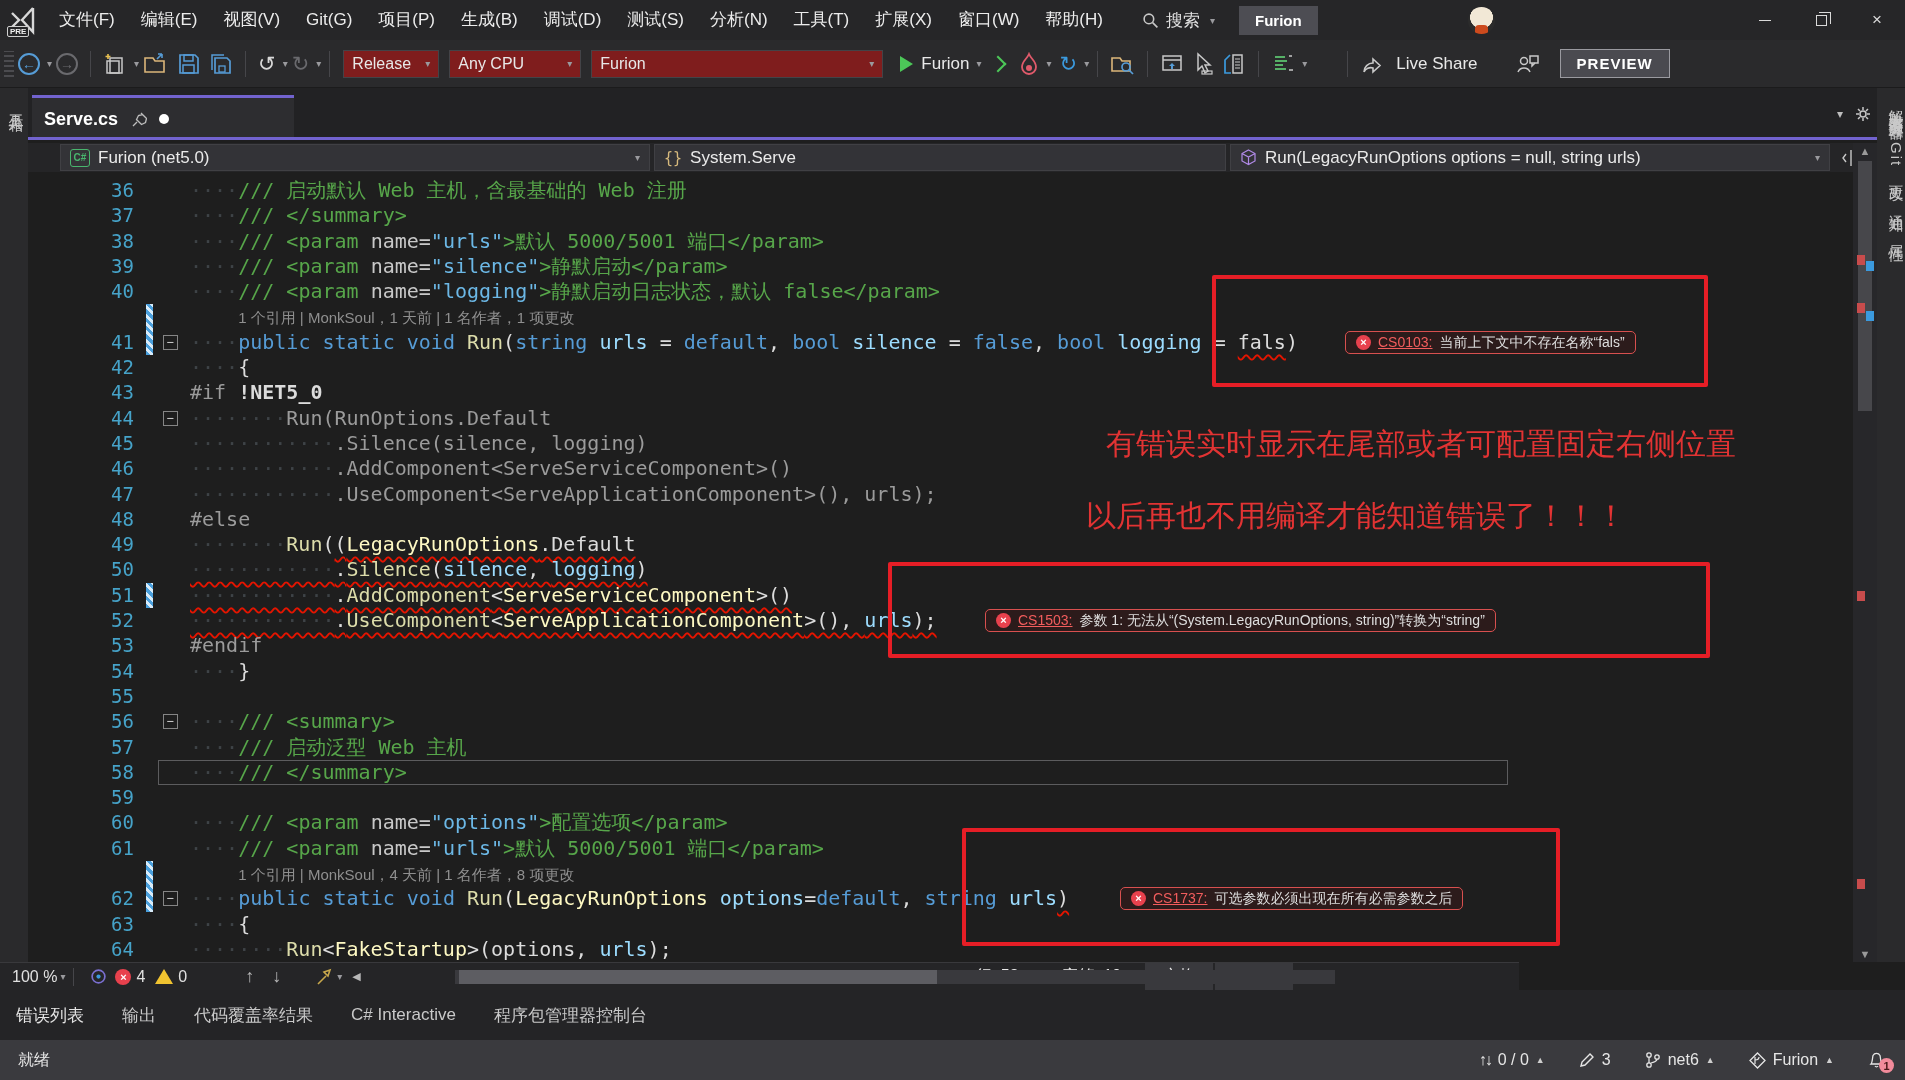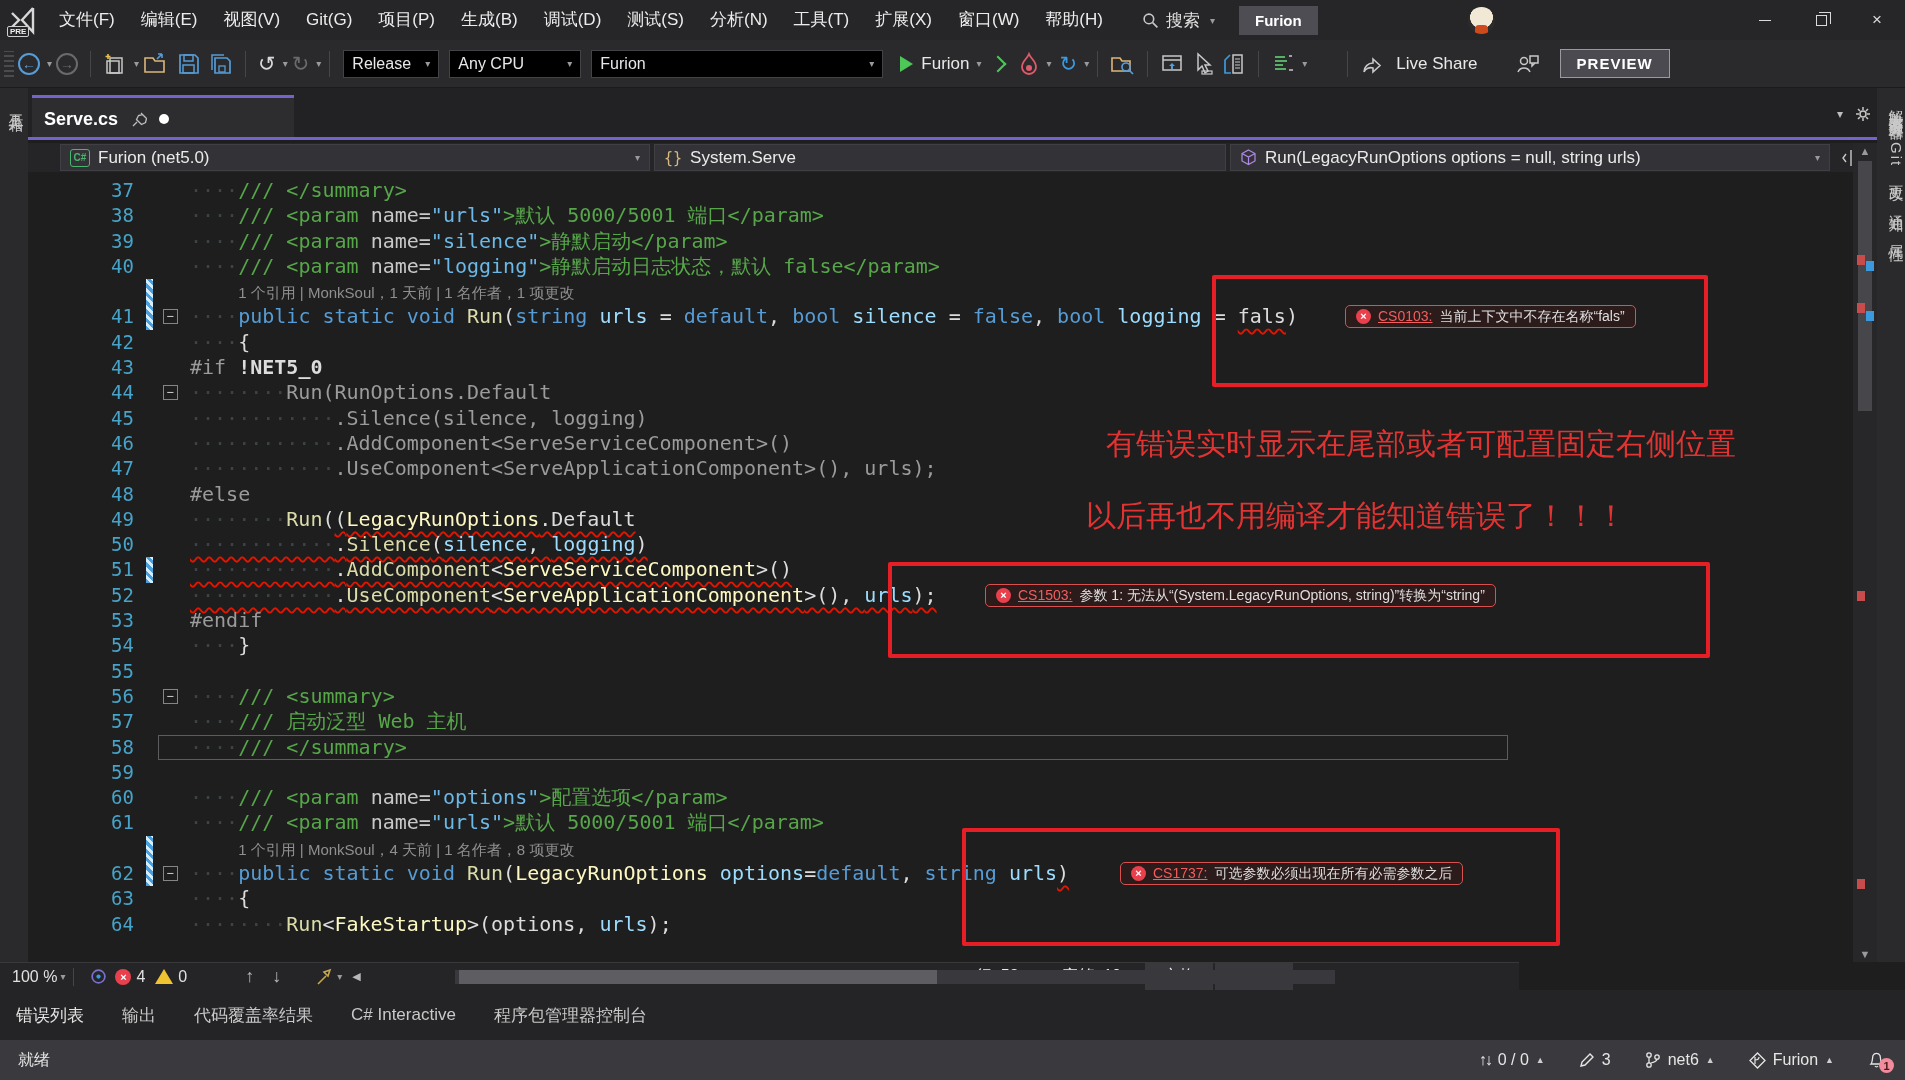--- a/index.html
+++ b/index.html
@@ -23,21 +23,21 @@
   .winbtn { width:56px; height:40px; display:flex; align-items:center; justify-content:center; color:#dadada; font-size:17px;}
   .min-glyph { width:12px; height:1px; background:#dadada; display:inline-block;}
   .restore-glyph { width:11px; height:11px; border:1px solid #dadada; display:inline-block; position:relative;}
   .restore-glyph:after{content:""; position:absolute; left:2px; top:-4px; width:11px; height:11px; border-top:1px solid #dadada; border-right:1px solid #dadada;}
   
   #toolbar { position:absolute; left:0; top:40px; width:1905px; height:48px; background:#2a2a2c;
              display:flex; align-items:center; border-bottom:1px solid #1b1b1c; }
   .tsep { width:1px; height:26px; background:#46464a; margin:0 8px; flex:none;}
   .tico { display:flex; align-items:center; justify-content:center; margin:0 4px; flex:none; }
   .caret { color:#9a9a9e; font-size:10px; margin-left:3px; }
-  .combo { height:28px; background:#000000; border:1px solid #434347; display:flex; align-items:center;
+  .combo { height:28px; background:#7f1d1d; border:1px solid #434347; display:flex; align-items:center;
            font-size:16px; color:#e8e8e8; padding:0 8px; margin:0 5px; }
   .combo .caret { margin-left:auto; }
   .grip { width:10px; height:26px; margin-left:4px;
           background:repeating-linear-gradient(0deg,#4b4b4f 0 2px,transparent 2px 5px); flex:none;}
   .circ { width:22px; height:22px; border-radius:50%; border:2px solid #569cd6; color:#569cd6; display:flex; align-items:center;justify-content:center; font-size:14px;}
   .circ.dis { border-color:#6a6a6e; color:#6a6a6e; }
   .play-tri { width:0;height:0;border-left:13px solid #4cc758;border-top:8px solid transparent;border-bottom:8px solid transparent;}
   .play-outline { width:12px;height:12px;border-right:2px solid #4cc758;border-top:2px solid #4cc758;transform:rotate(45deg);}
   #preview-btn { background:#4a4a50; border:1px solid #9a9aa0; color:#fff; font-weight:bold; font-size:15px;
                  letter-spacing:1px; padding:5px 16px; margin-left:16px; }
@@ -342,20 +342,21 @@
     <span>Run(LegacyRunOptions options = null, string urls)</span>
       <span class="caret">▾</span>
   </div>
   <svg width="18" height="18" viewBox="0 0 18 18" style="margin-left:8px;">
       <path d="M9 1 v16 M4 5 l-3 4 l3 4 M14 5 l3 4 l-3 4" stroke="#c8c8c8" stroke-width="1.4" fill="none"></path>
     </svg>
 </div>
 
 <div id="editor">
   <div id="code-rows">
+      <div class="code-row"><div class="ln">36</div><div class="chbar"></div><div class="fold"></div><div class="code-text"><span class="seg d">····</span><span class="seg c">/// 启动默认 Web 主机，含最基础的 Web 注册</span></div></div>
       <div class="code-row"><div class="ln">37</div><div class="chbar"></div><div class="fold"></div><div class="code-text"><span class="seg d">····</span><span class="seg c">/// &lt;/summary&gt;</span></div></div>
       <div class="code-row"><div class="ln">38</div><div class="chbar"></div><div class="fold"></div><div class="code-text"><span class="seg d">····</span><span class="seg c">/// &lt;param </span><span class="seg a">name=</span><span class="seg s">"urls"</span><span class="seg c">&gt;默认 5000/5001 端口&lt;/param&gt;</span></div></div>
       <div class="code-row"><div class="ln">39</div><div class="chbar"></div><div class="fold"></div><div class="code-text"><span class="seg d">····</span><span class="seg c">/// &lt;param </span><span class="seg a">name=</span><span class="seg s">"silence"</span><span class="seg c">&gt;静默启动&lt;/param&gt;</span></div></div>
       <div class="code-row"><div class="ln">40</div><div class="chbar"></div><div class="fold"></div><div class="code-text"><span class="seg d">····</span><span class="seg c">/// &lt;param </span><span class="seg a">name=</span><span class="seg s">"logging"</span><span class="seg c">&gt;静默启动日志状态，默认 false&lt;/param&gt;</span></div></div>
       <div class="code-row"><div class="ln"></div><div class="chbar on"></div><div class="fold"></div><div class="code-text"><span class="seg sp">    </span><span class="seg l">1 个引用 | MonkSoul，1 天前 | 1 名作者，1 项更改</span></div></div>
       <div class="code-row"><div class="ln">41</div><div class="chbar on"></div><div class="fold"><div class="foldbox">−</div></div><div class="code-text"><span class="seg d">····</span><span class="seg k">public</span><span class="seg w"> </span><span class="seg k">static</span><span class="seg w"> </span><span class="seg k">void</span><span class="seg w"> </span><span class="seg m">Run</span><span class="seg w">(</span><span class="seg k">string</span><span class="seg w"> </span><span class="seg p">urls</span><span class="seg w"> = </span><span class="seg k">default</span><span class="seg w">, </span><span class="seg k">bool</span><span class="seg w"> </span><span class="seg p">silence</span><span class="seg w"> = </span><span class="seg k">false</span><span class="seg w">, </span><span class="seg k">bool</span><span class="seg w"> </span><span class="seg p">logging</span><span class="seg w"> = </span><span class="seg w sq">fals</span><span class="seg w">)</span></div><span class="pill" style="left: 1317px;">
           <span class="xic">×</span>
           <span class="pcode">CS0103:</span>
           <span class="pmsg">当前上下文中不存在名称“fals”</span>
         </span></div>

